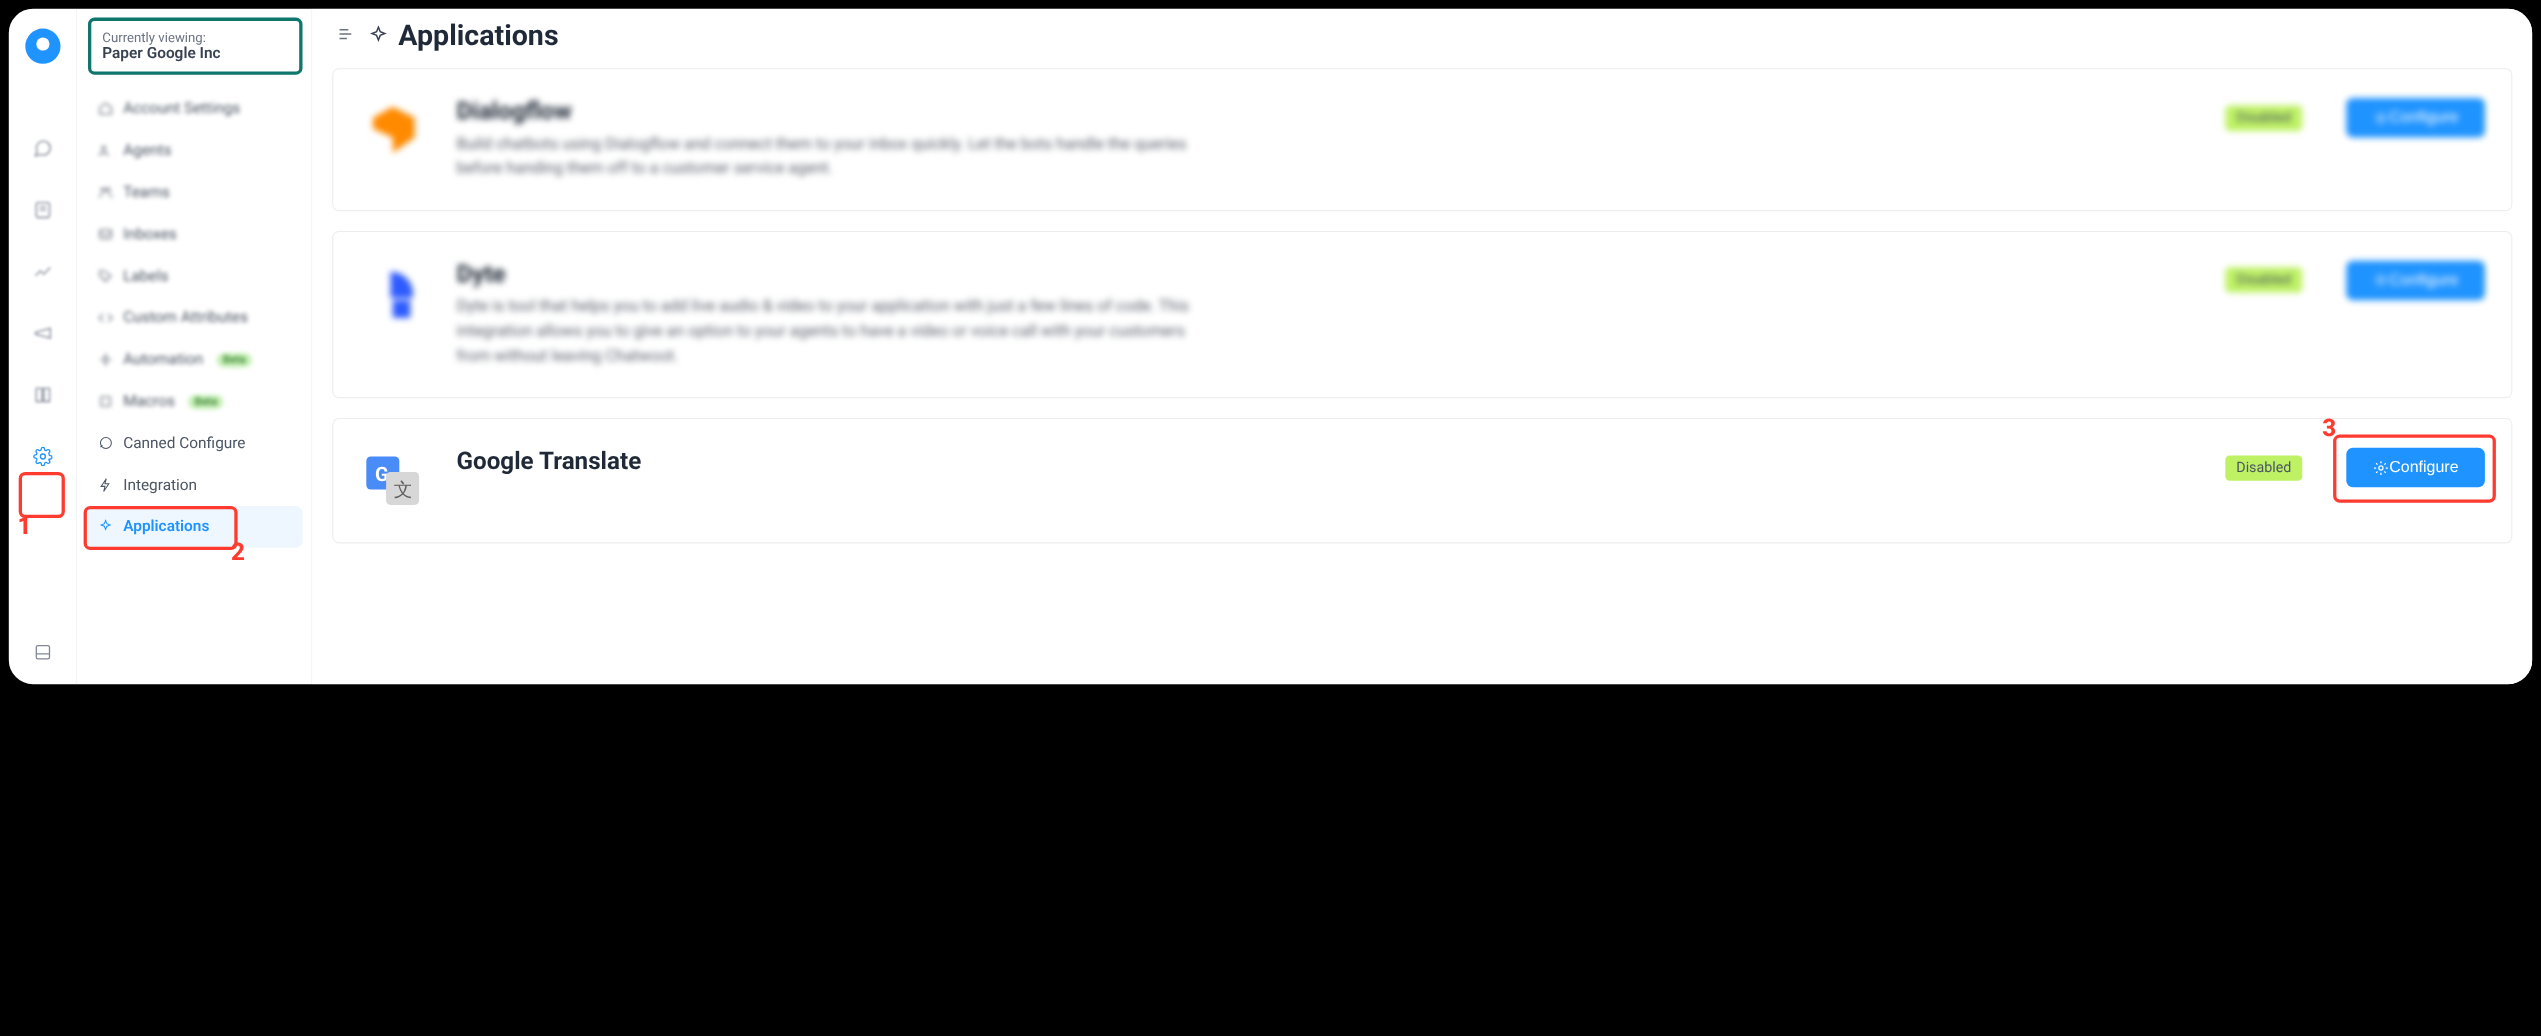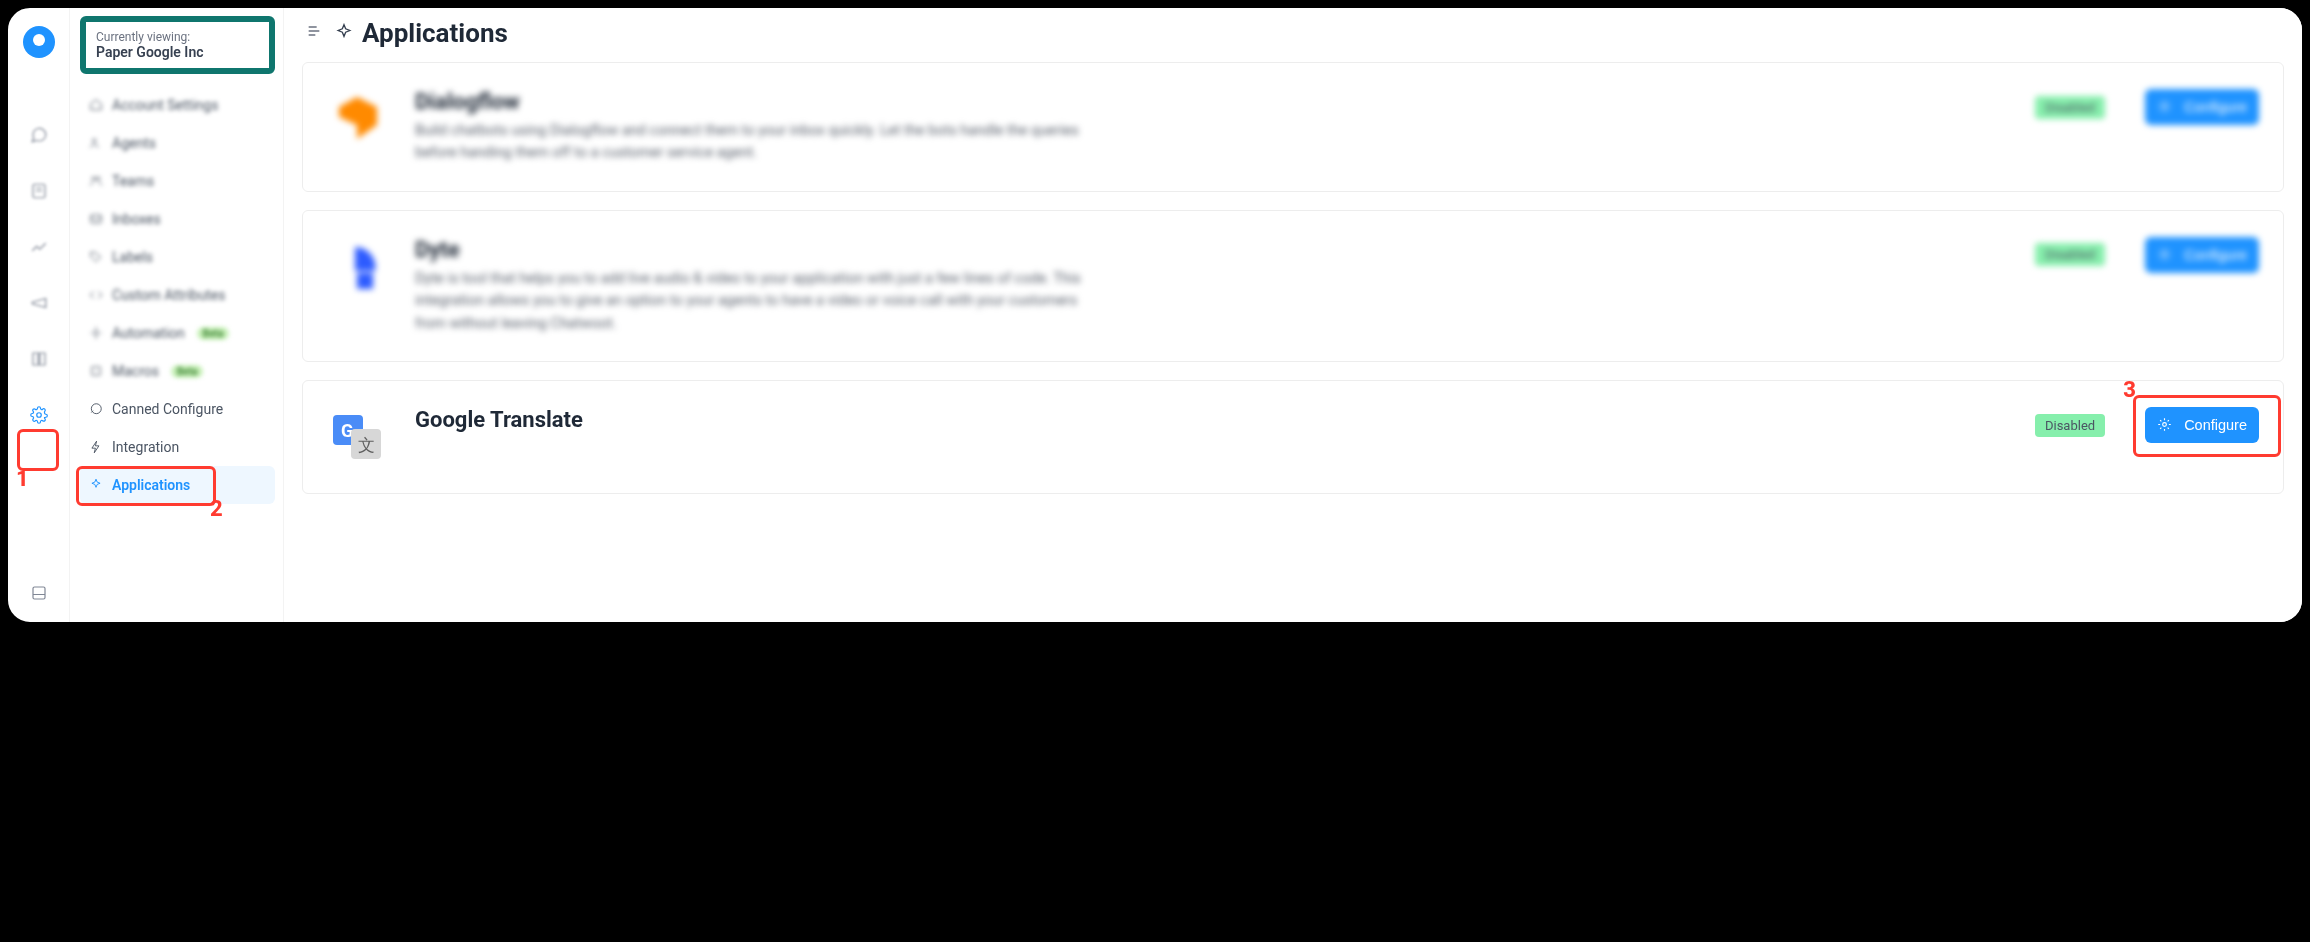--- a/index.html
+++ b/index.html
@@ -23,21 +23,21 @@
   .rail-bottom { margin-top: auto; margin-bottom: 12px; }
   .highlight-box { position: absolute; border: 3px solid #FF3B30; border-radius: 6px;
                    pointer-events: none; }
   .hb1 { width: 42px; height: 42px; top: 421px; left: 9px; }
   .hb-label { position: absolute; font-weight: 800; color: #FF3B30; font-size: 22px; }
   .hbl1 { top: 458px; left: 8px; }
 
   
   .sidebar { width: 214px; padding: 8px 8px 8px 10px; border-right: 1px solid #f3f3f3;
              display: flex; flex-direction: column; }
-  .view-card { border: 6px solid #0f766e; border-radius: 6px; padding: 8px 10px;
+  .view-card { border: 3px solid #0f766e; border-radius: 6px; padding: 8px 10px;
                margin-bottom: 12px; cursor: pointer; }
   .view-card .lbl { font-size: 12px; color: #6b7280; }
   .view-card .val { font-size: 14px; font-weight: 600; color: #374151; }
   .side-item { display: flex; align-items: center; height: 38px; padding: 0 8px;
                font-size: 14px; color: #4b5563; border-radius: 6px; cursor: pointer; gap: 8px; }
   .side-item .si-icon { width: 16px; height: 16px; display: inline-flex;
                         align-items: center; justify-content: center; }
   .side-item .si-icon svg { width: 14px; height: 14px; stroke: currentColor;
                             fill: none; stroke-width: 1.6; }
   .side-item.active { background: #EEF7FF; color: #1F93FF; font-weight: 600; }
@@ -60,25 +60,25 @@
   .card { border: 1px solid #EDEDED; background: #fff; border-radius: 6px;
           padding: 26px 24px; margin-bottom: 18px; display: flex; align-items: flex-start;
           gap: 28px; }
   .card.blur > * { filter: blur(3px); }
   .app-logo { width: 60px; height: 60px; display: flex; align-items: center;
               justify-content: center; flex-shrink: 0; }
   .app-body { flex: 1; }
   .app-title { font-size: 22px; font-weight: 700; color: #1F2937; margin-bottom: 6px; }
   .app-desc { font-size: 14.5px; color: #585f6b; line-height: 1.55; max-width: 690px; }
   .app-right { display: flex; align-items: center; gap: 40px; }
-  .status-badge { background: #86efac; color: #4b5563; font-size: 13px; padding: 4px 10px;
+  .status-badge { background: #bef264; color: #4b5563; font-size: 13px; padding: 4px 10px;
                   border-radius: 4px; }
   .btn { background: #1F93FF; color: #fff; border: none; border-radius: 6px;
-         padding: 10px 12px; font-size: 14.5px; font-weight: 500; display: inline-flex;
-         gap: 12px; cursor: pointer; }
+         padding: 10px 24px; font-size: 14.5px; font-weight: 500; display: inline-flex;
+         align-items: center; gap: 0; cursor: pointer; }
   .btn svg { width: 15px; height: 15px; stroke: #fff; fill: none; stroke-width: 1.8; }
   .btn-wrap { position: relative; }
   .hb3 { width: 148px; height: 62px; top: -12px; left: -12px; }
   .hbl3 { top: -30px; left: -22px; }
 </style>
 </head>
 <body>
 
 <div class="outer">
 

